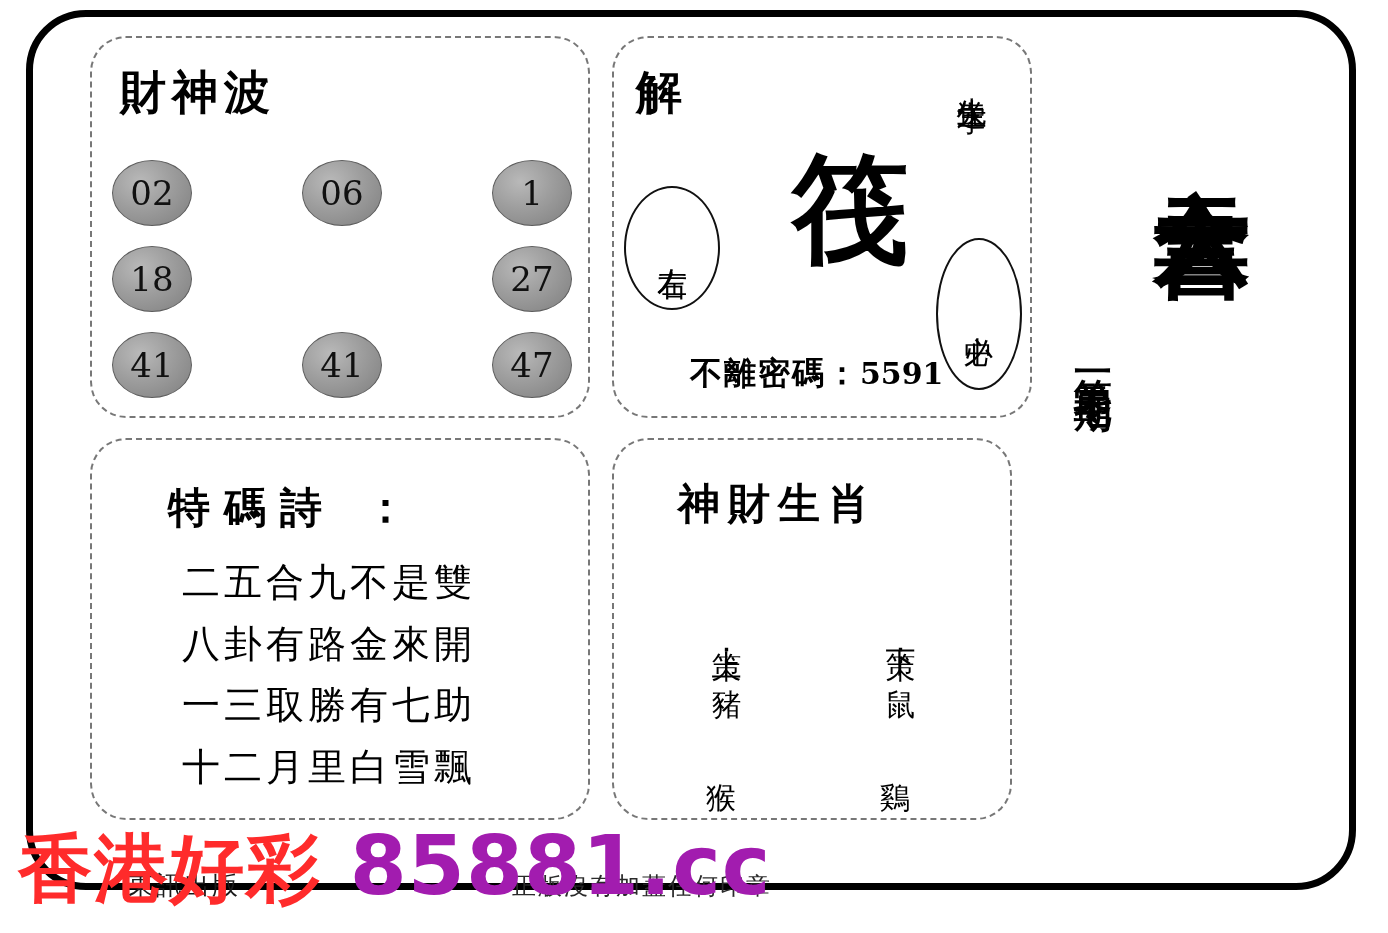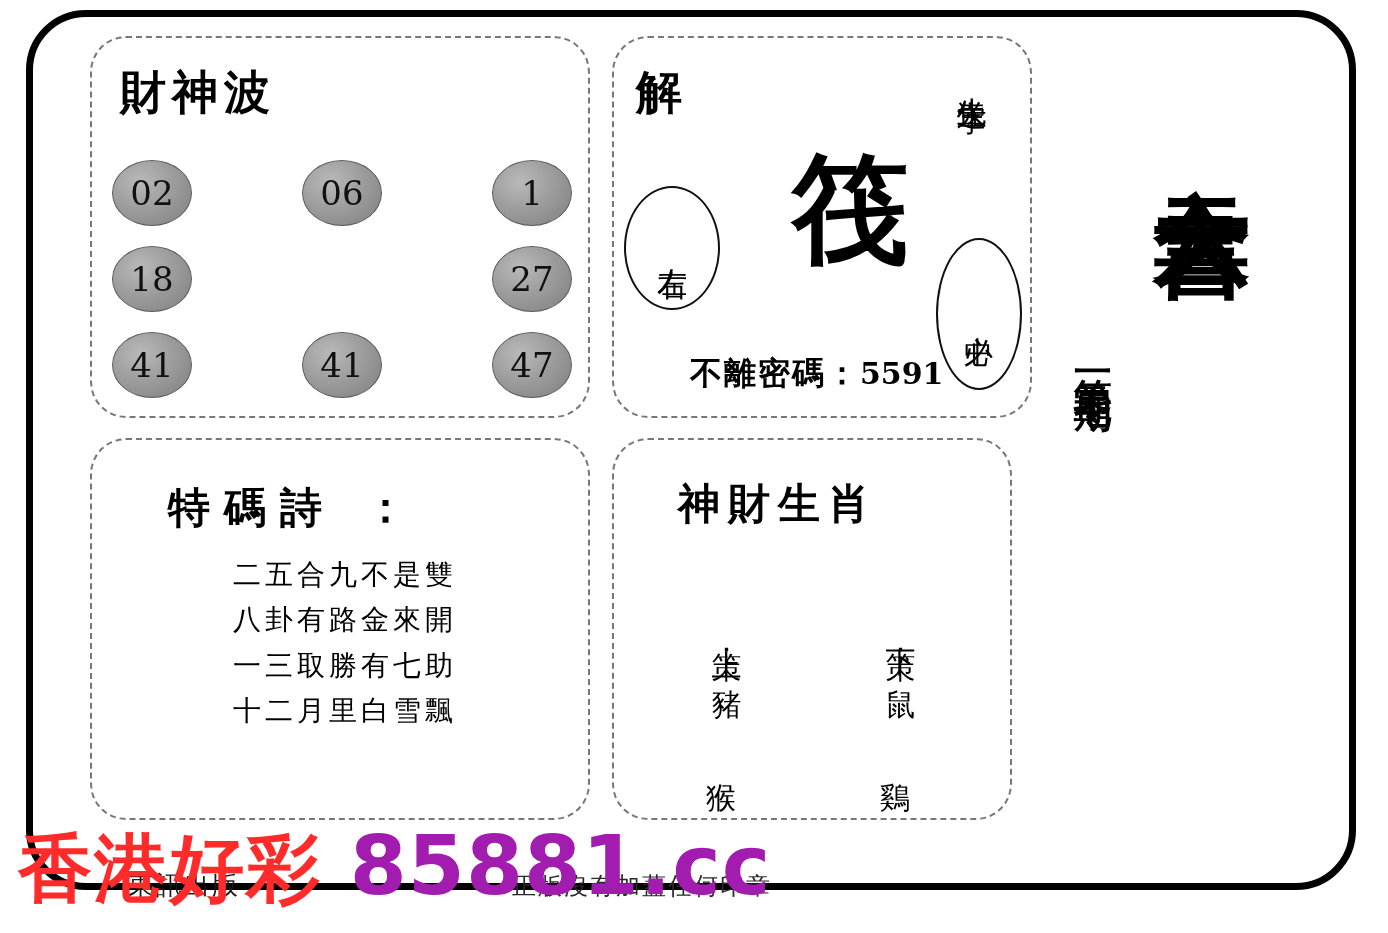--- a/index.html
+++ b/index.html
@@ -167,24 +167,24 @@
   #poem-title {
     position: absolute;
     left: 168px;
     top: 480px;
     font-size: 42px;
     font-weight: bold;
     letter-spacing: 14px;
   }
   #poem-lines {
     position: absolute;
-    left: 140px;
+    left: 124px;
     top: 552px;
     width: 410px;
-    font-size: 28px;
+    font-size: 38px;
     line-height: 1.62;
     letter-spacing: 4px;
     text-align: center;
   }
 
   
   #zodiac-title {
     position: absolute;
     left: 678px;
     top: 476px;

